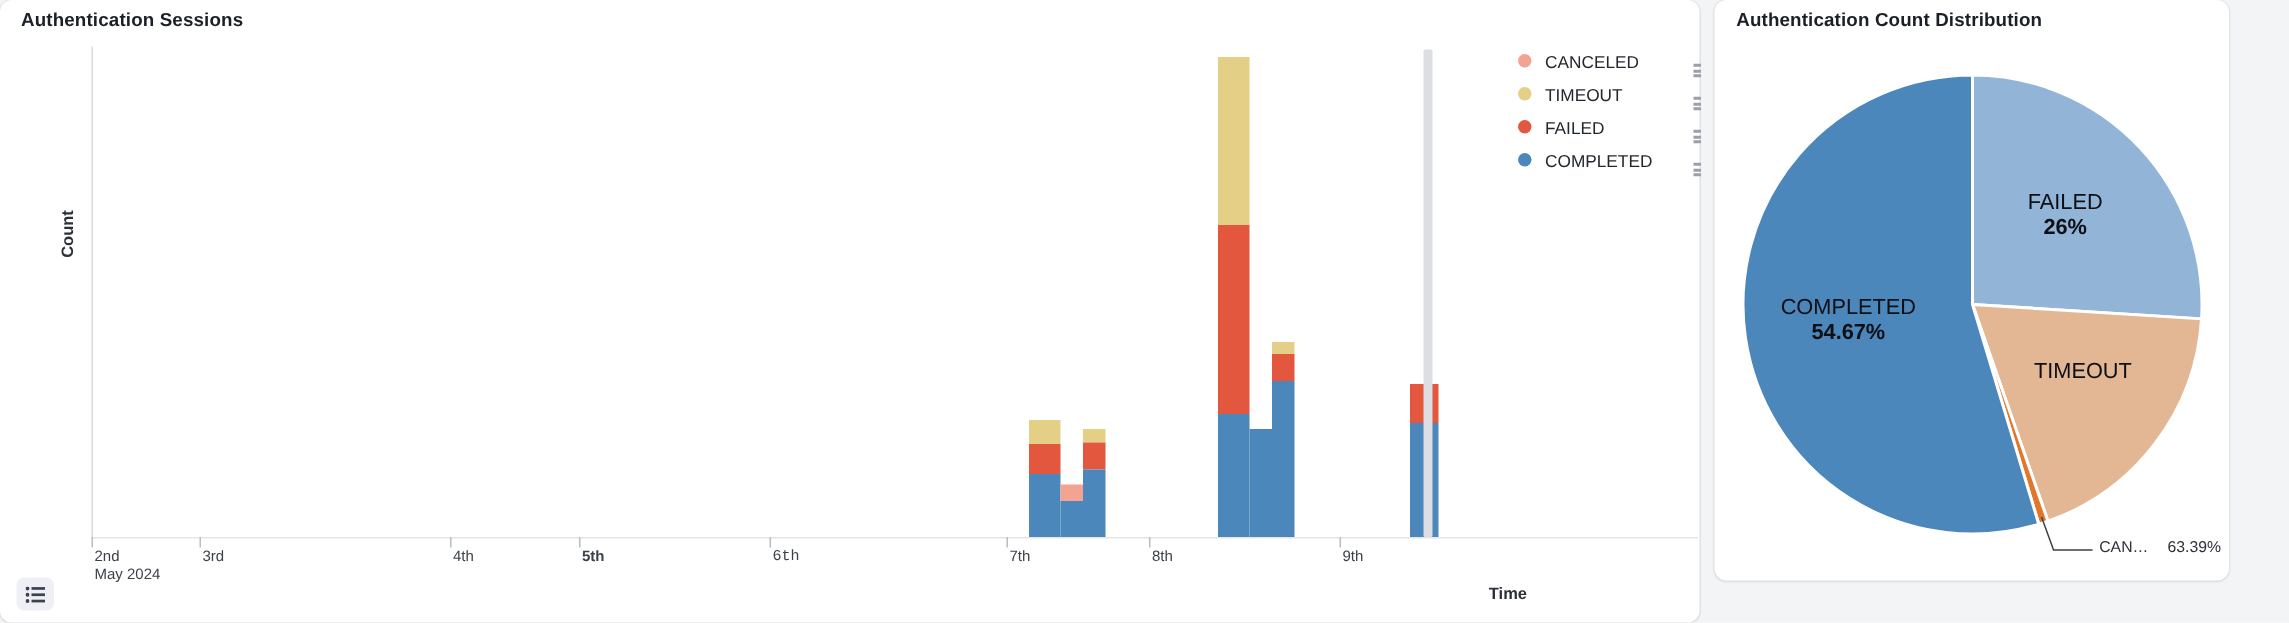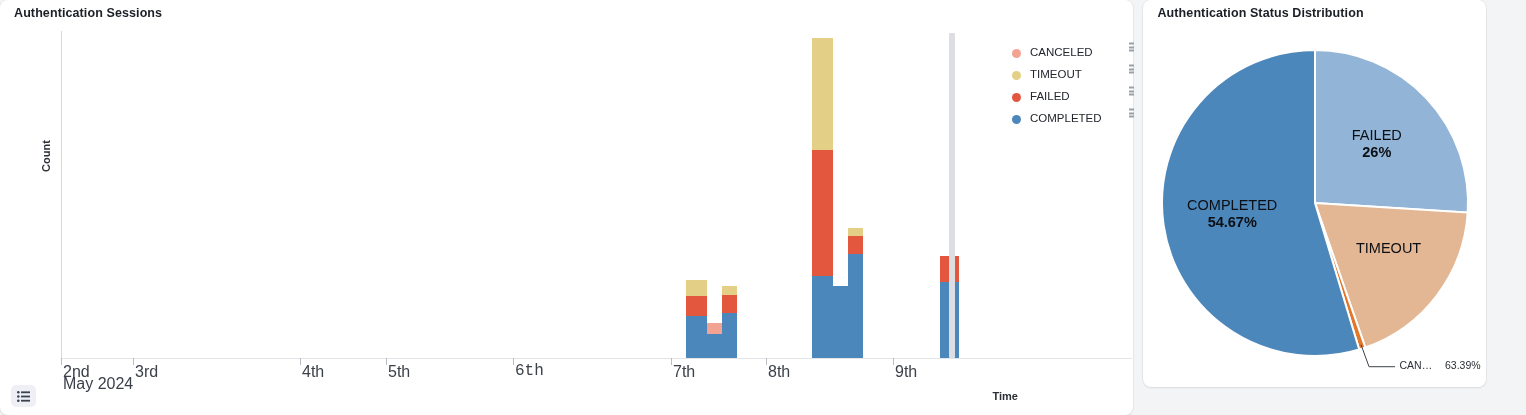--- a/index.html
+++ b/index.html
@@ -54,39 +54,39 @@
   .xlabel {
     position: absolute; left: 0; right: 0; top: 390px;
     text-align: right; width: 1018px;
     font-size: 11px; font-weight: bold; color: #2b2f36;
   }
 
   .xticks { position: absolute; left: 0; top: 358px; width: 1141px; height: 34px; }
   .xtick { position: absolute; top: 0; }
   .xtick .tick-mark { width: 1px; height: 7px; background: #b9bcc3; }
   .xtick .tick-text {
-    font-size: 16px; color: #3c4149; line-height: 11.5px;
+    font-size: 10px; color: #3c4149; line-height: 11.5px;
     margin-top: 1px; margin-left: 2px; white-space: pre-line;
   }
 
   .bar { position: absolute; bottom: 0; }
   .seg { width: 100%; display: block; }
 
   .cursor-line {
     position: absolute; left: 949px; top: 33px;
     width: 6px; height: 325px; background: #dcdee3; border-radius: 1px;
   }
 
   
   .legend {
     position: absolute; left: 1012px; top: 36px;
     width: 124px;
   }
   .legend-row {
-    display: flex; align-items: flex-end; height: 22px; position: relative;
+    display: flex; align-items: flex-start; height: 22px; position: relative;
   }
   .legend-dot { width: 9px; height: 9px; border-radius: 50%; flex: 0 0 auto; }
   .legend-text { font-size: 11.5px; color: #22262d; margin-left: 9px; white-space: nowrap; }
   .legend-menu {
     position: absolute; right: 0; top: 50%; transform: translateY(-50%);
     display: flex; flex-direction: column; gap: 1.5px; align-items: center;
     padding: 2px;
   }
   .legend-menu i { display: block; width: 5px; height: 2px; background: #9aa0a8; }
 
@@ -165,21 +165,21 @@
 May 2024</div>
         </div>
         <div class="xtick" style="left: 133px;">
           <div class="tick-mark"></div>
           <div class="tick-text">3rd</div>
         </div>
         <div class="xtick" style="left: 252px; margin-left: 48px;">
           <div class="tick-mark"></div>
           <div class="tick-text">4th</div>
         </div>
-        <div class="xtick" style="left: 386px;">
+        <div class="xtick" style="left: 386px; font-weight: bold;">
           <div class="tick-mark"></div>
           <div class="tick-text">5th</div>
         </div>
         <div class="xtick" style="left: 513px; font-family: Liberation Mono, monospace;">
           <div class="tick-mark"></div>
           <div class="tick-text">6th</div>
         </div>
         <div class="xtick" style="left: 639px; margin-left: 32px;">
           <div class="tick-mark"></div>
           <div class="tick-text">7th</div>
@@ -243,21 +243,21 @@
           <circle cx="1.3" cy="9.7" r="1.3" fill="#3b4250"></circle>
           <rect x="4" y="0.4" width="9" height="1.8" fill="#3b4250"></rect>
           <rect x="4" y="4.6" width="9" height="1.8" fill="#3b4250"></rect>
           <rect x="4" y="8.8" width="9" height="1.8" fill="#3b4250"></rect>
         </svg>
       </span>
     </button>
   </div>
 
   <div class="panel panel-right">
-    <div class="panel-title">Authentication Status Distribution</div>
+    <div class="panel-title">Authentication Count Distribution</div>
 
     <div class="pie-wrap">
       <svg class="pie-svg" id="pie-svg" width="345" height="360" viewBox="0 0 345 360">
           <path d="M 172 179 L 172 26 A 153 153 0 0 1 324.6996566737822 188.58200666400512 Z" fill="#92b4d7" stroke="#ffffff" stroke-width="2"></path>
           <path d="M 172 179 L 324.6996566737822 188.58200666400512 A 153 153 0 0 1 222.32688481611513 323.48600162197545 Z" fill="#e3b794" stroke="#ffffff" stroke-width="2"></path>
           <path d="M 172 179 L 222.32688481611513 323.48600162197545 A 153 153 0 0 1 216.2022334869036 325.47580876980766 Z" fill="#e2762a" stroke="#ffffff" stroke-width="2"></path>
           <path d="M 172 179 L 216.2022334869036 325.47580876980766 A 153 153 0 1 1 171.99999999999997 26 Z" fill="#4c87bb" stroke="#ffffff" stroke-width="2"></path>
           <path d="M 218.03908071436786 320.70886721365014 L 226.03908071436786 342.70886721365014 L 252.03908071436786 342.70886721365014" fill="none" stroke="#3c4149" stroke-width="1"></path>
         </svg>
 

